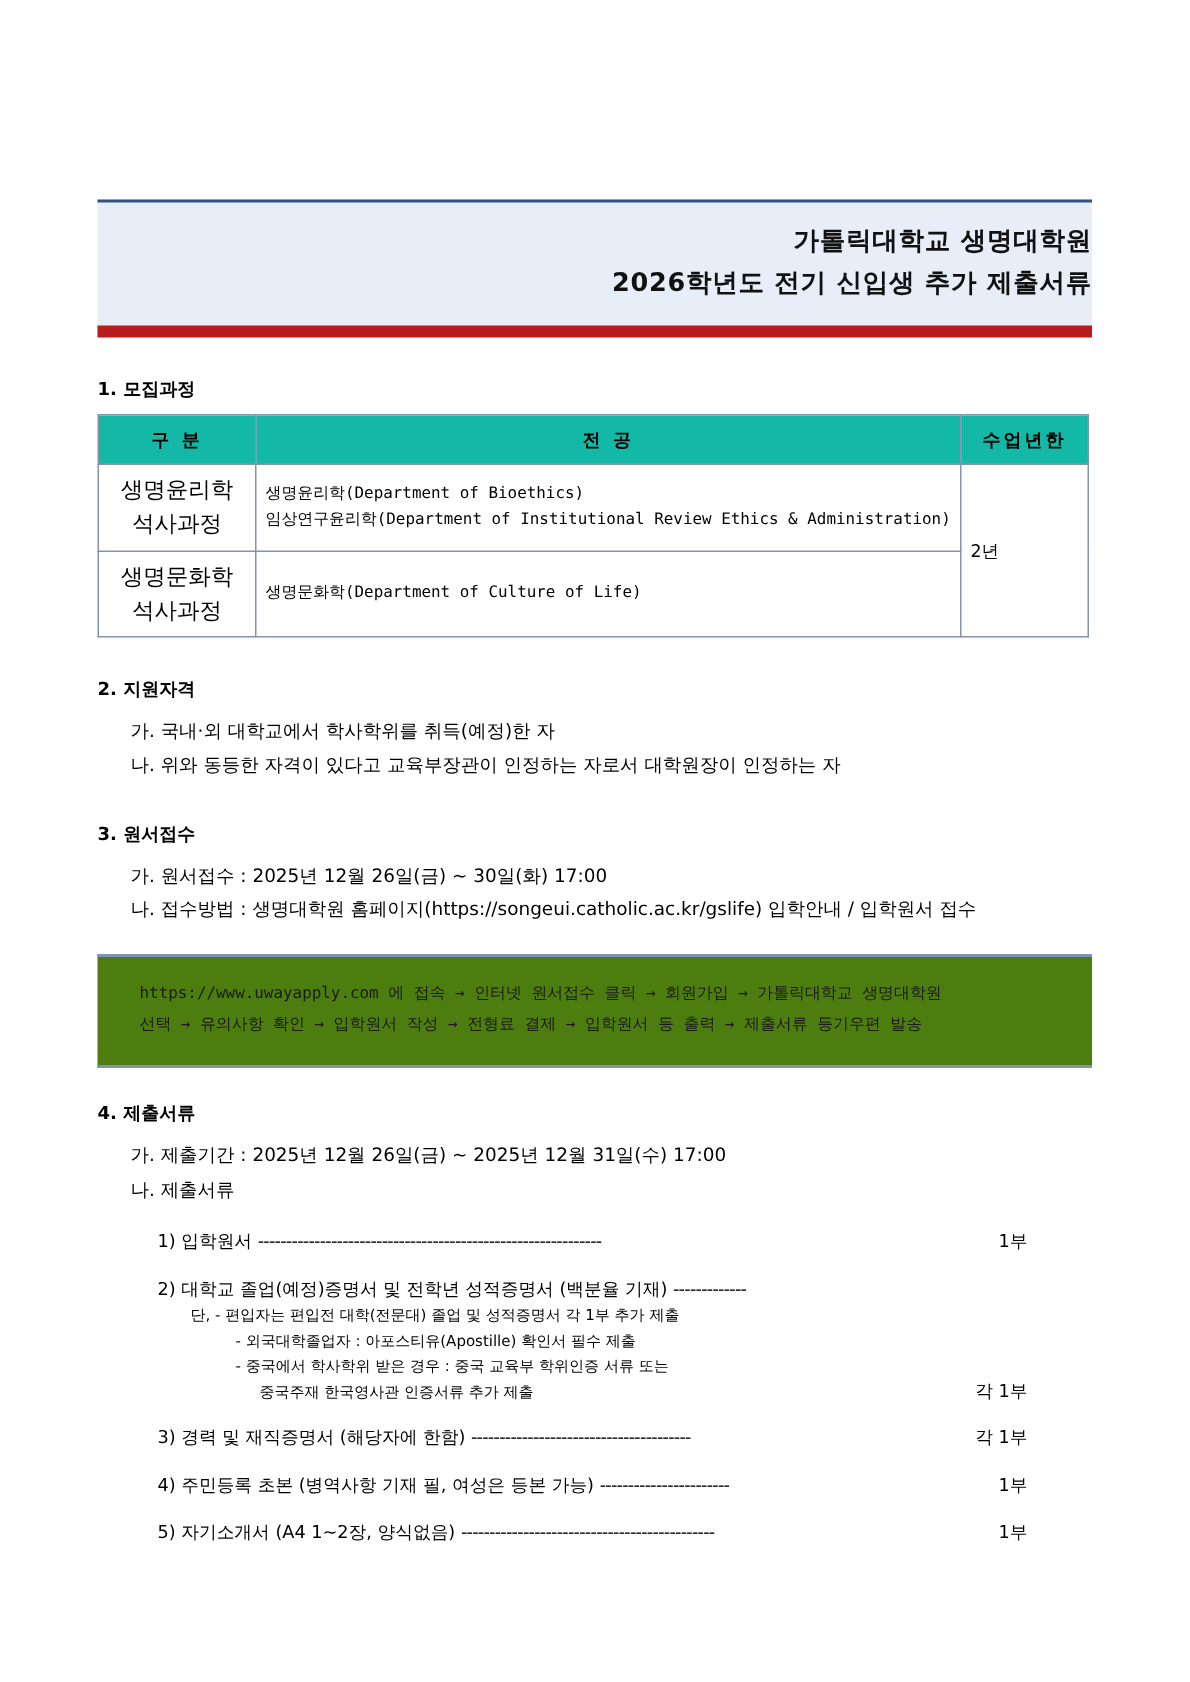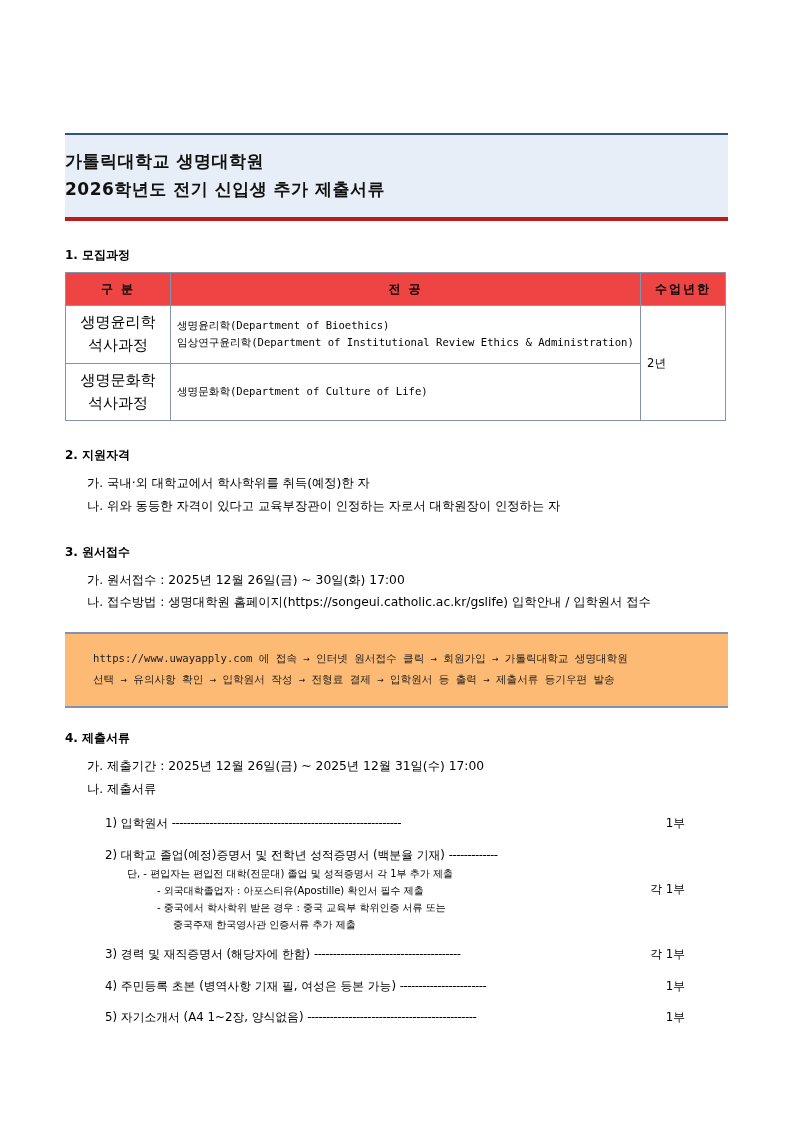--- a/index.html
+++ b/index.html
@@ -20,22 +20,22 @@
     box-sizing: border-box;
     padding: 0;
     position: relative;
   }
 
   
   .title-box {
     margin: 133px 65px 0 65px;
     background: #e7eef7;
     border-top: 2px solid #33527e;
-    border-bottom: 4px solid #b91c1c;
-    text-align: left;
+    border-bottom: 8px solid #b91c1c;
+    text-align: right;
     padding: 12px 0 14px 0;
   }
   .title-line {
     font-size: 17px;
     font-weight: bold;
     letter-spacing: 0.5px;
     line-height: 1.65;
     color: #111;
   }
 
@@ -64,21 +64,21 @@
     margin-left: 0;
     font-size: 11.5px;
   }
   table.recruit th,
   table.recruit td {
     border: 1px solid #8494ad;
     padding: 5px 6px;
     vertical-align: middle;
   }
   table.recruit th {
-    background: #ef4444;
+    background: #14b8a6;
     font-weight: bold;
     text-align: center;
     font-size: 12px;
     letter-spacing: 2px;
     height: 22px;
   }
   td.col-div {
     width: 92px;
     text-align: center;
     line-height: 1.55;
@@ -93,39 +93,39 @@
   td.col-years {
     width: 72px;
     text-align: left;
     font-size: 11.6px;
   }
   .major-line { display: block; white-space: nowrap; }
 
   
   .url-box {
     margin: 18px 65px 0 65px;
-    background: #fdba74;
+    background: #4d7c0f;
     border-top: 2px solid #7f93b5;
     border-bottom: 2px solid #7f93b5;
     padding: 14px 28px 16px 28px;
     font-family: "DejaVu Sans Mono", "Liberation Mono", monospace;
     font-size: 10.6px;
     line-height: 2.0;
     color: #1b1b1b;
   }
 
   
   .doclist {
     margin-left: 40px;
     margin-top: 12px;
     font-size: 11.8px;
   }
   .doc-row {
     display: flex;
-    align-items: center;
+    align-items: flex-end;
     margin-bottom: 2px;
   }
   .doc-main {
     width: 500px;
     line-height: 1.75;
   }
   .doc-count {
     width: 80px;
     text-align: right;
     line-height: 1.75;

